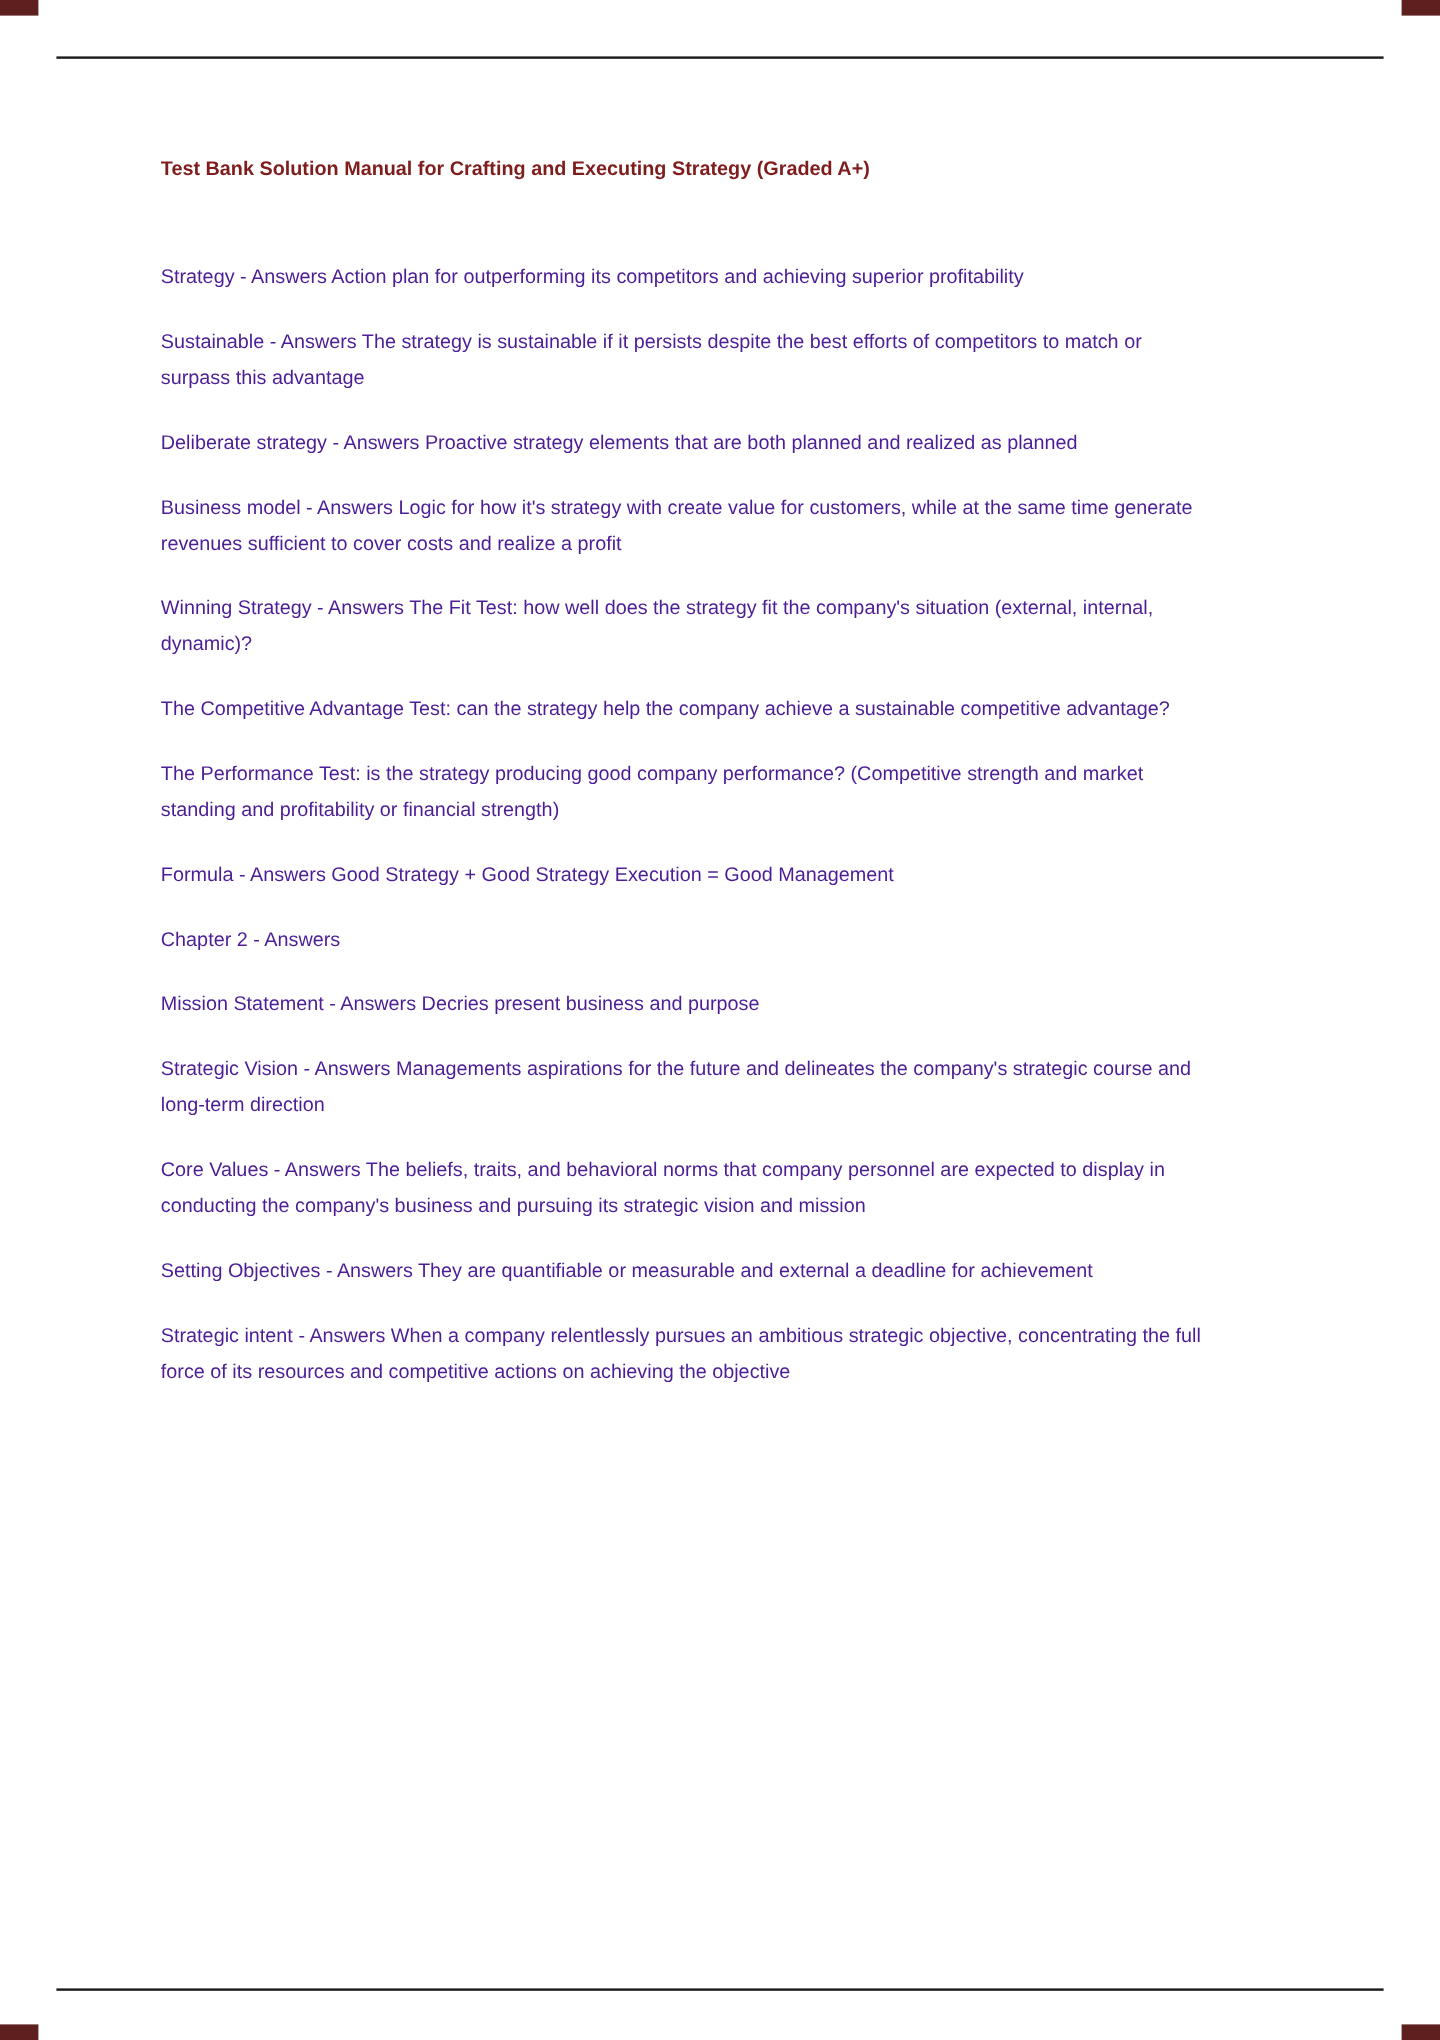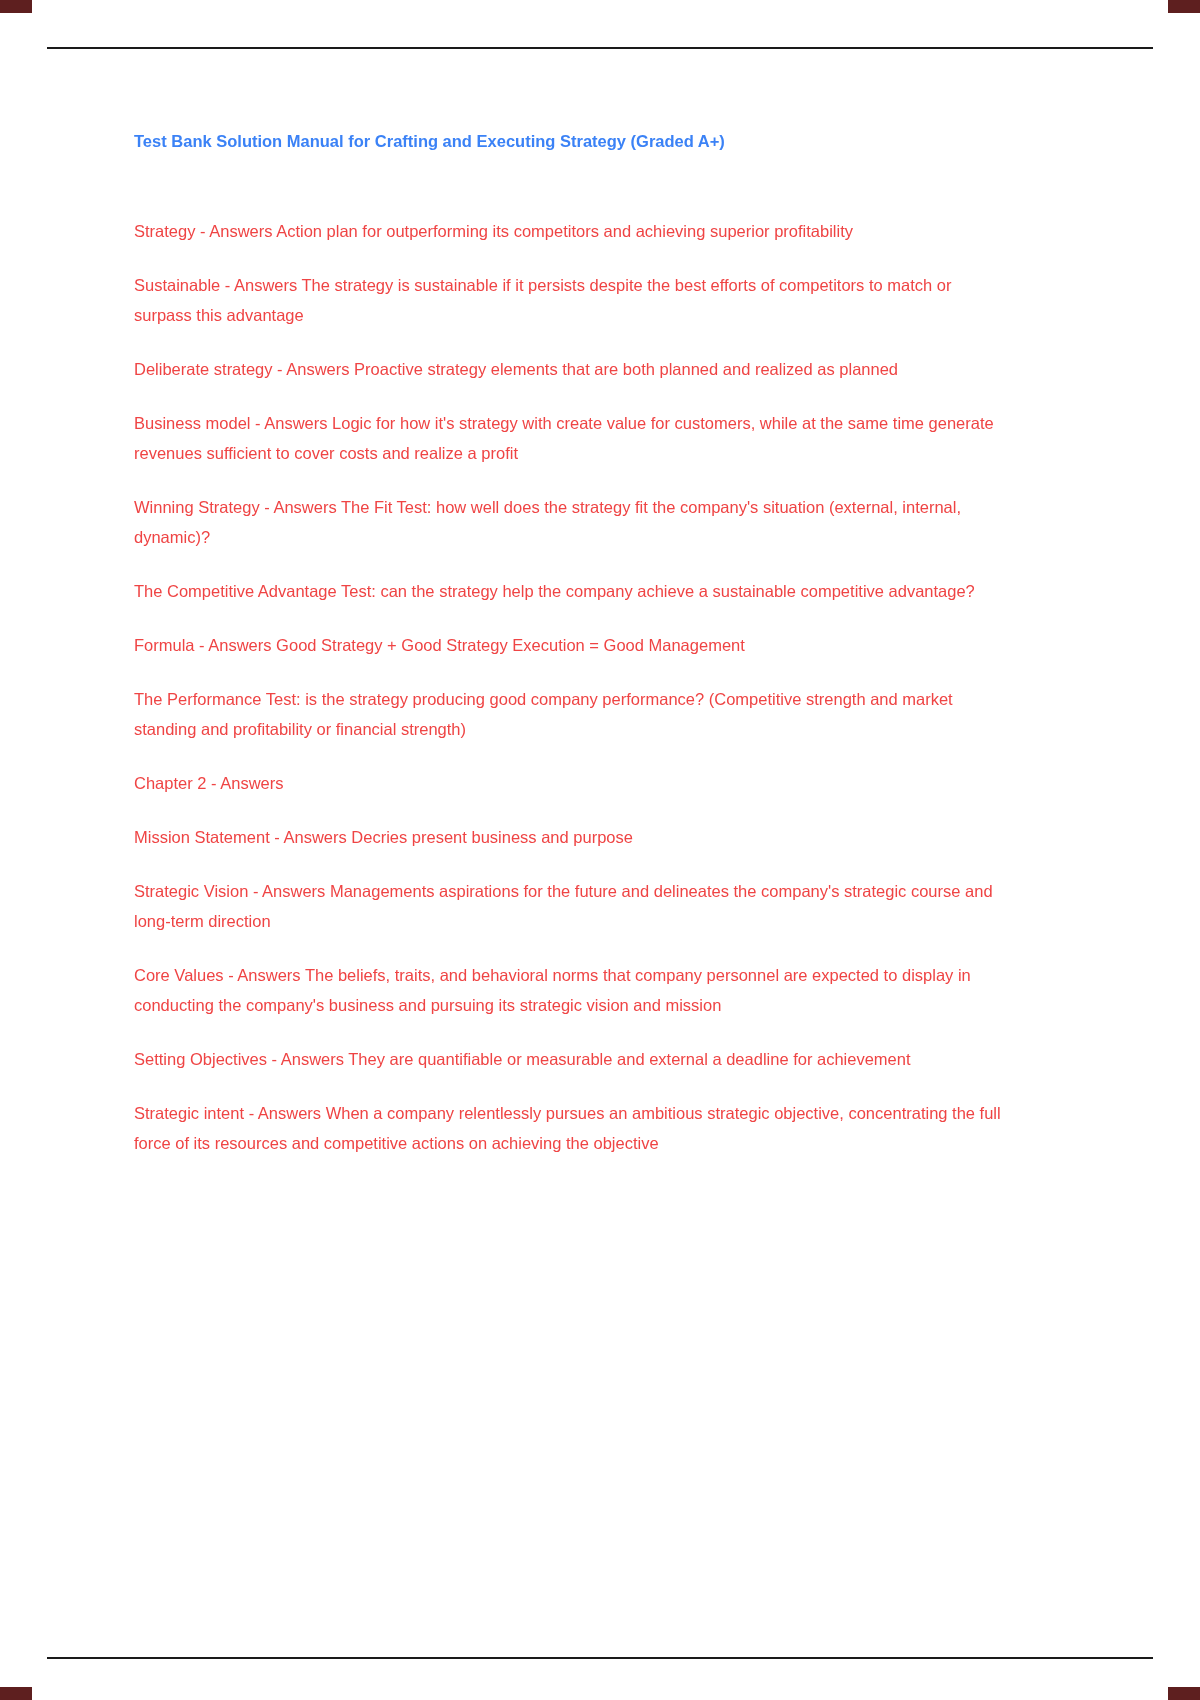--- a/index.html
+++ b/index.html
@@ -36,29 +36,29 @@
   .rule-bottom { top: 1657px; }
   .content {
     position: absolute;
     top: 130px;
     left: 134px;
     width: 872px;
   }
   .doc-title {
     font-size: 16.5px;
     font-weight: 700;
-    color: #3b82f6;
+    color: #7f1d1d;
     margin: 0 0 64px 0;
     line-height: 22px;
   }
   .para {
     font-size: 16.5px;
     line-height: 30px;
     margin: 0 0 24px 0;
-    color: #ef4444;
+    color: #4c1d95;
   }
 </style>
 </head>
 <body>
 
 <div class="corner-mark corner-tl"></div>
 <div class="corner-mark corner-tr"></div>
 <div class="corner-mark corner-bl"></div>
 <div class="corner-mark corner-br"></div>
 
@@ -67,21 +67,21 @@
 
 <div class="content">
   <h1 class="doc-title">Test Bank Solution Manual for Crafting and Executing Strategy (Graded A+)</h1>
 
   <p class="para">Strategy - Answers Action plan for outperforming its competitors and achieving superior profitability</p>
   <p class="para">Sustainable - Answers The strategy is sustainable if it persists despite the best efforts of competitors to match or surpass this advantage</p>
   <p class="para">Deliberate strategy - Answers Proactive strategy elements that are both planned and realized as planned</p>
   <p class="para">Business model - Answers Logic for how it's strategy with create value for customers, while at the same time generate revenues sufficient to cover costs and realize a profit</p>
   <p class="para">Winning Strategy - Answers The Fit Test: how well does the strategy fit the company's situation (external, internal, dynamic)?</p>
   <p class="para">The Competitive Advantage Test: can the strategy help the company achieve a sustainable competitive advantage?</p>
+  <p class="para">The Performance Test: is the strategy producing good company performance? (Competitive strength and market standing and profitability or financial strength)</p>
   <p class="para">Formula - Answers Good Strategy + Good Strategy Execution = Good Management</p>
-  <p class="para">The Performance Test: is the strategy producing good company performance? (Competitive strength and market standing and profitability or financial strength)</p>
   <p class="para">Chapter 2 - Answers</p>
   <p class="para">Mission Statement - Answers Decries present business and purpose</p>
   <p class="para">Strategic Vision - Answers Managements aspirations for the future and delineates the company's strategic course and long-term direction</p>
   <p class="para">Core Values - Answers The beliefs, traits, and behavioral norms that company personnel are expected to display in conducting the company's business and pursuing its strategic vision and mission</p>
   <p class="para">Setting Objectives - Answers They are quantifiable or measurable and external a deadline for achievement</p>
   <p class="para">Strategic intent - Answers When a company relentlessly pursues an ambitious strategic objective, concentrating the full force of its resources and competitive actions on achieving the objective</p>
 </div>
 
 </body></html>

